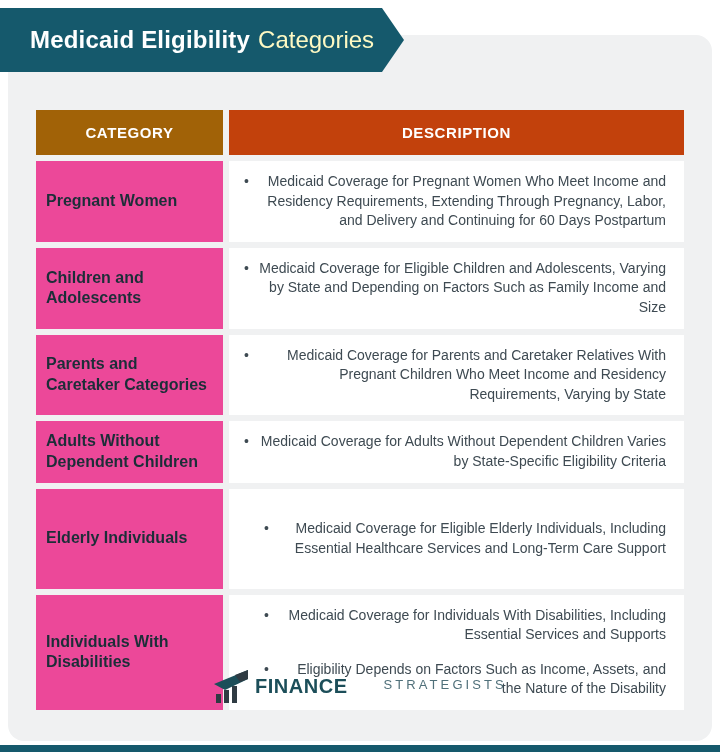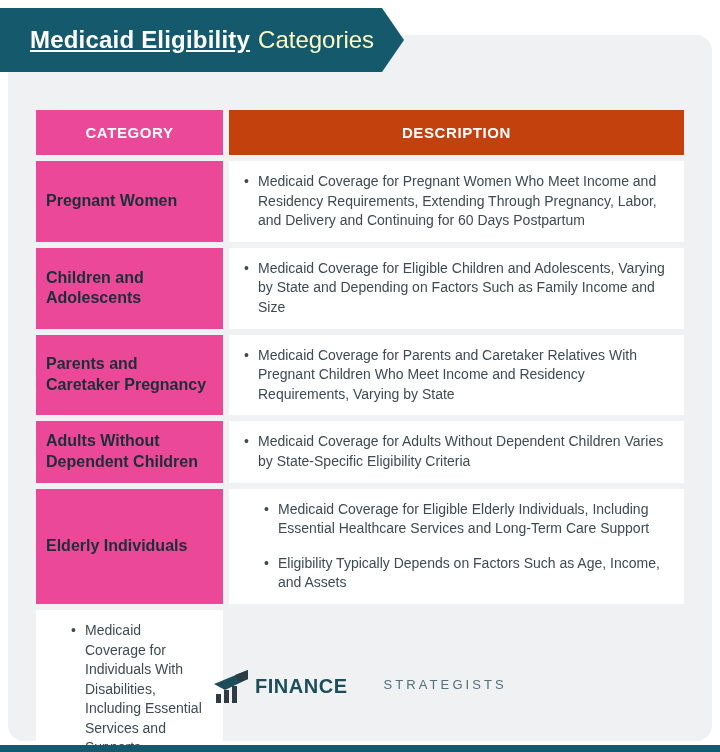--- a/index.html
+++ b/index.html
@@ -26,52 +26,52 @@
     position: absolute;
     left: 0; top: 8px;
     width: 404px; height: 64px;
     background: #15596c;
     clip-path: polygon(0 0, calc(100% - 22px) 0, 100% 50%, calc(100% - 22px) 100%, 0 100%);
     display: flex;
     align-items: center;
     padding-left: 30px;
     z-index: 3;
   }
-  .banner .t-bold { color: #ffffff; font-weight: bold; font-size: 24px; letter-spacing: 0.2px; text-decoration: underline; }
+  .banner .t-bold { color: #ffffff; font-weight: bold; font-size: 24px; letter-spacing: 0.2px; }
   .banner .t-light { color: #fef9c3; font-weight: 400; font-size: 24px; margin-left: 8px; }
 
   
   .tbl {
     position: absolute;
     left: 36px; top: 110px;
     width: 648px;
     display: grid;
     grid-template-columns: 187px 455px;
     gap: 6px;
     z-index: 2;
   }
   .th {
     height: 45px;
     display: flex; align-items: center; justify-content: center;
     color: #ffffff; font-weight: bold; font-size: 15px; letter-spacing: 0.6px;
   }
-  .th-category { background: #ec4899; }
+  .th-category { background: #a16207; }
   .th-description { background: #c2410c; }
 
   .cell-cat {
     background: #ec4899;
     display: flex; align-items: center;
     padding: 10px 8px 10px 10px;
     font-weight: bold; font-size: 16px;
     color: #1c2e38; line-height: 1.28;
   }
   .cell-desc {
     background: #ffffff;
     padding: 11px 18px 11px 14px;
-    font-size: 14px; color: #3e4a52;
+    font-size: 14px; color: #3e4a52; text-align: right;
   }
   .cell-desc ul { margin: 0; padding: 0; list-style: none; }
   .cell-desc li {
     position: relative;
     padding-left: 15px;
     line-height: 1.4;
   }
   .cell-desc li::before {
     content: "\2022";
     position: absolute; left: 1px; top: 0;
@@ -135,42 +135,42 @@
     </ul>
   </div>
 
   <div class="cell-cat r1">Children and Adolescents</div>
   <div class="cell-desc r1">
     <ul>
       <li>Medicaid Coverage for Eligible Children and Adolescents, Varying by State and Depending on Factors Such as Family Income and Size</li>
     </ul>
   </div>
 
-  <div class="cell-cat r2">Parents and Caretaker Pregnancy</div>
+  <div class="cell-cat r2">Parents and Caretaker Categories</div>
   <div class="cell-desc r2">
     <ul>
       <li>Medicaid Coverage for Parents and Caretaker Relatives With Pregnant Children Who Meet Income and Residency Requirements, Varying by State</li>
     </ul>
   </div>
 
   <div class="cell-cat r3">Adults Without Dependent Children</div>
   <div class="cell-desc r3">
     <ul>
       <li>Medicaid Coverage for Adults Without Dependent Children Varies by State-Specific Eligibility Criteria</li>
     </ul>
   </div>
 
   <div class="cell-cat r4">Elderly Individuals</div>
   <div class="cell-desc r4">
     <ul>
       <li>Medicaid Coverage for Eligible Elderly Individuals, Including Essential Healthcare Services and Long-Term Care Support</li>
-      <li>Eligibility Typically Depends on Factors Such as Age, Income, and Assets</li>
     </ul>
   </div>
 
+  <div class="cell-cat r5">Individuals With Disabilities</div>
   <div class="cell-desc r5">
     <ul>
       <li>Medicaid Coverage for Individuals With Disabilities, Including Essential Services and Supports</li>
       <li>Eligibility Depends on Factors Such as Income, Assets, and the Nature of the Disability</li>
     </ul>
   </div>
 
 </div>
 
 <div class="footer">

